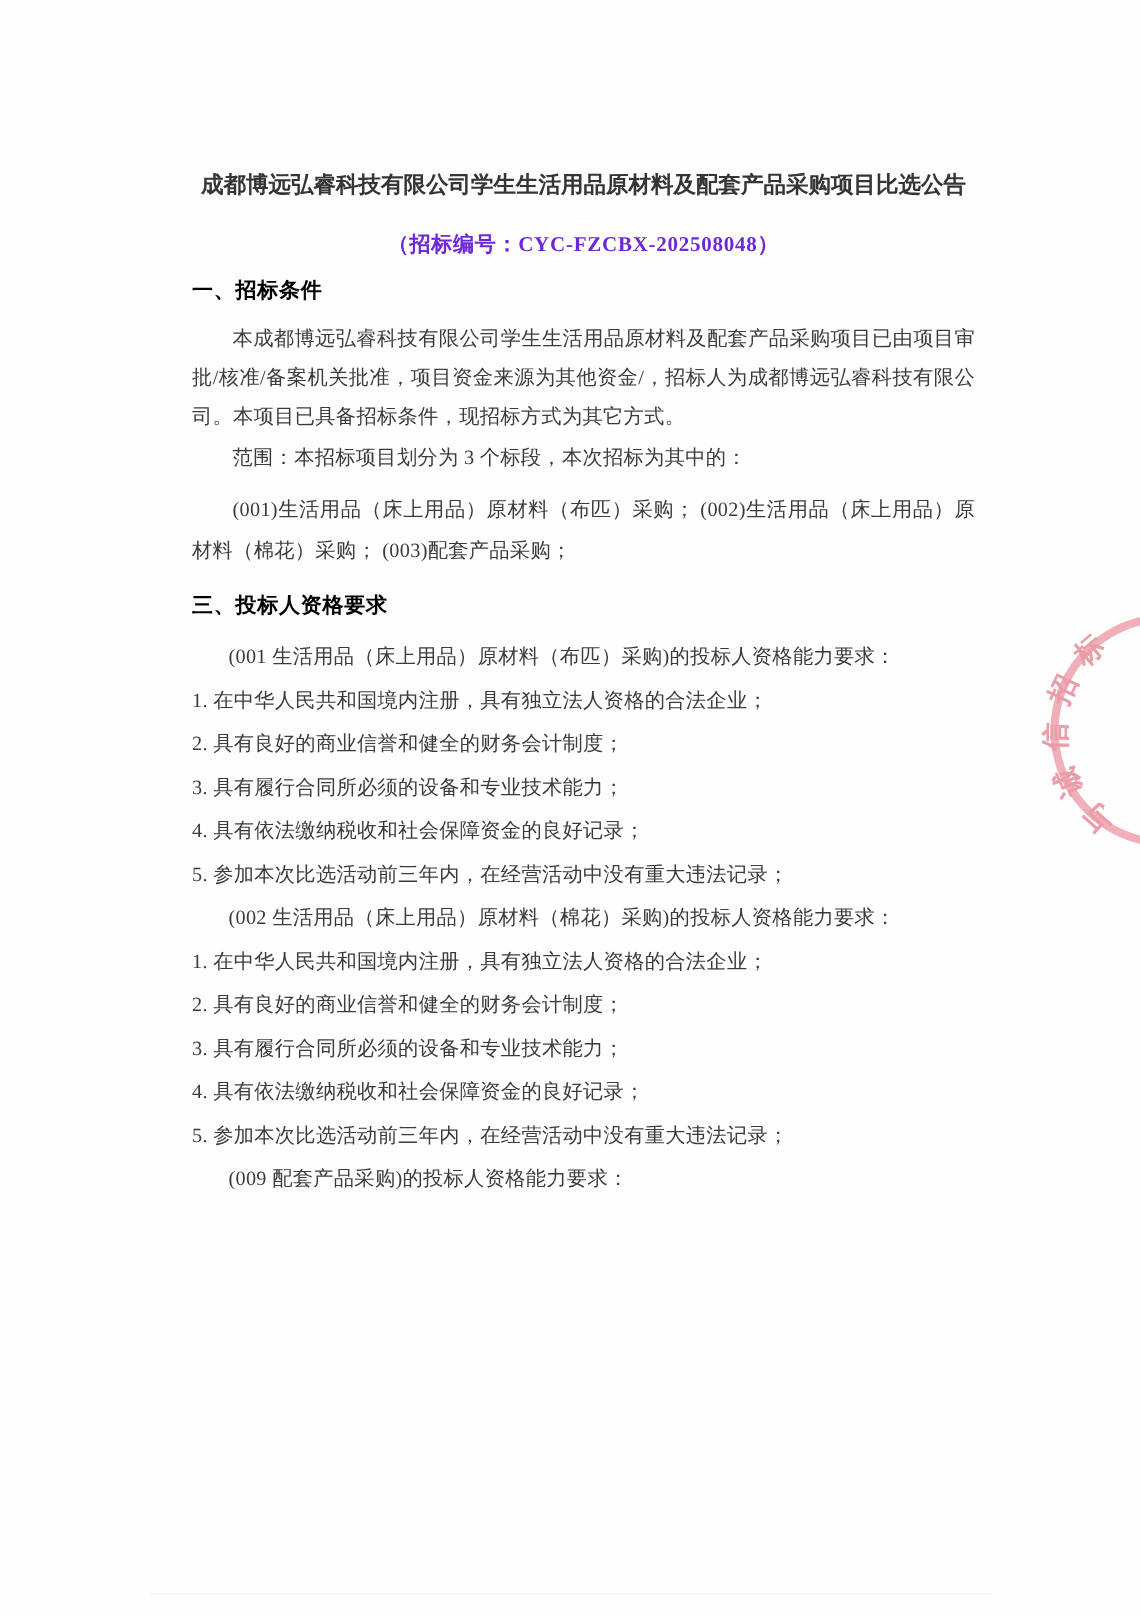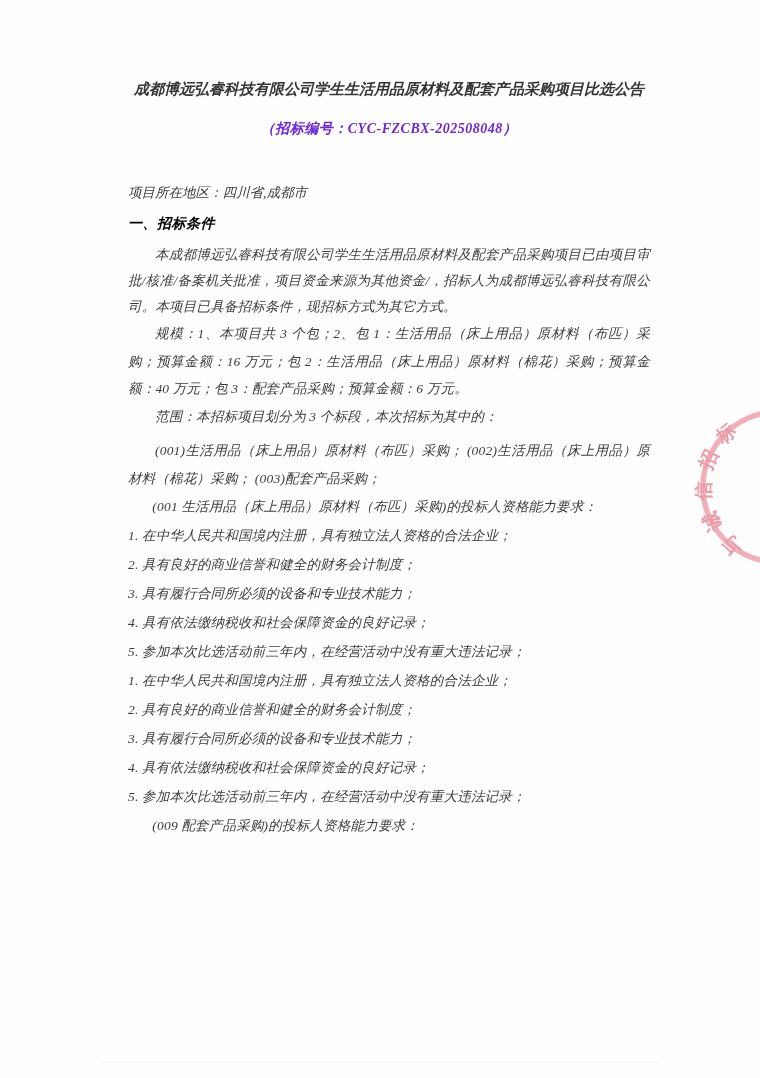--- a/index.html
+++ b/index.html
@@ -11,22 +11,21 @@
     overflow: hidden;
     font-family: "Liberation Serif", "DejaVu Serif", serif;
   }
   .page {
     position: absolute;
     inset: 0;
     background: #fefefe;
     color: #3b3b3b;
   }
   .doc {
-    padding: 78px 110px 0 128px; 
-    font-style: italic;
+    padding: 113px 110px 0 128px; 
   }
   .doc-title {
     text-align: center;
     font-weight: bold;
     font-size: 15px;
     line-height: 22px;
     color: #353535;
   }
   .doc-ref {
     text-align: center;
@@ -91,37 +90,37 @@
 </style>
 </head>
 <body>
 
 <div class="page">
   <div class="doc">
 
     <div class="doc-title">成都博远弘睿科技有限公司学生生活用品原材料及配套产品采购项目比选公告</div>
     <div class="doc-ref">（招标编号：CYC-FZCBX-202508048）</div>
 
-    <div class="location-line">项目所在地区：四川省,成都市</div>
 
     <div class="sec-heading">一、招标条件</div>
     <p class="body-para">本成都博远弘睿科技有限公司学生生活用品原材料及配套产品采购项目已由项目审批/核准/备案机关批准，项目资金来源为其他资金/，招标人为成都博远弘睿科技有限公司。本项目已具备招标条件，现招标方式为其它方式。</p>
 
-    <p class="body-para lh27">规模：1、本项目共 3 个包；2、包 1：生活用品（床上用品）原材料（布匹）采购；预算金额：16 万元；包 2：生活用品（床上用品）原材料（棉花）采购；预算金额：40 万元；包 3：配套产品采购；预算金额：6 万元。</p>
     <p class="body-para lh27">范围：本招标项目划分为 3 个标段，本次招标为其中的：</p>
     <p class="body-para lh27 gap-top">(001)生活用品（床上用品）原材料（布匹）采购；  (002)生活用品（床上用品）原材料（棉花）采购；  (003)配套产品采购；</p>
 
+    <div class="sec-heading" style="margin-top:14px;">三、投标人资格要求</div>
 
     <div class="req-intro">(001 生活用品（床上用品）原材料（布匹）采购)的投标人资格能力要求：</div>
     <div class="req-item">1. 在中华人民共和国境内注册，具有独立法人资格的合法企业；</div>
     <div class="req-item">2. 具有良好的商业信誉和健全的财务会计制度；</div>
     <div class="req-item">3. 具有履行合同所必须的设备和专业技术能力；</div>
     <div class="req-item">4. 具有依法缴纳税收和社会保障资金的良好记录；</div>
     <div class="req-item">5. 参加本次比选活动前三年内，在经营活动中没有重大违法记录；</div>
 
+    <div class="req-intro">(002 生活用品（床上用品）原材料（棉花）采购)的投标人资格能力要求：</div>
     <div class="req-item">1. 在中华人民共和国境内注册，具有独立法人资格的合法企业；</div>
     <div class="req-item">2. 具有良好的商业信誉和健全的财务会计制度；</div>
     <div class="req-item">3. 具有履行合同所必须的设备和专业技术能力；</div>
     <div class="req-item">4. 具有依法缴纳税收和社会保障资金的良好记录；</div>
     <div class="req-item">5. 参加本次比选活动前三年内，在经营活动中没有重大违法记录；</div>
 
     <div class="req-intro">(009 配套产品采购)的投标人资格能力要求：</div>
 
   </div>
 

